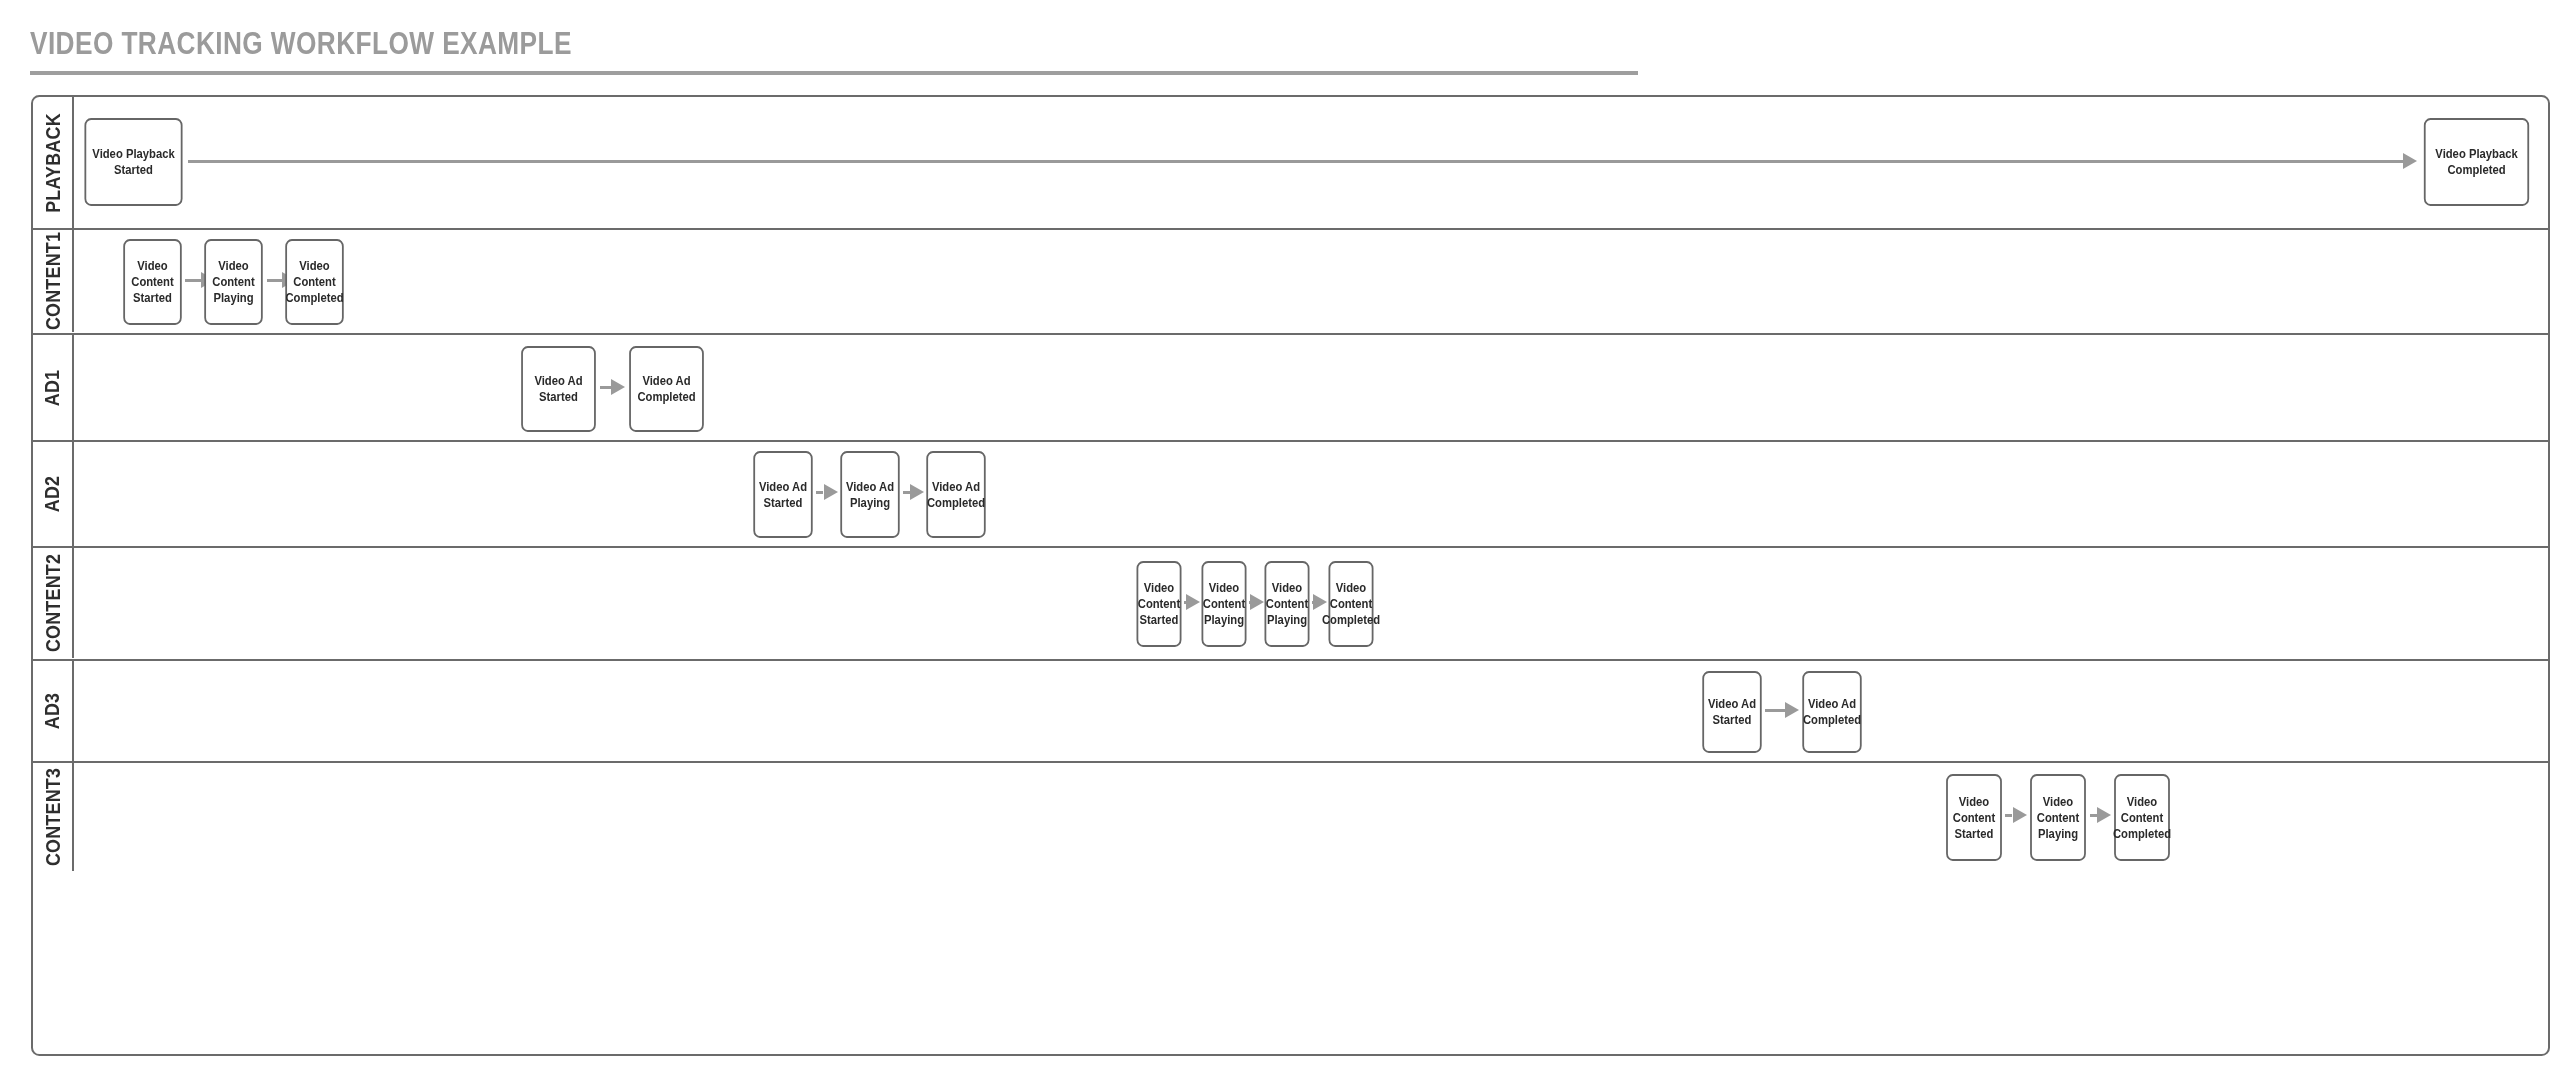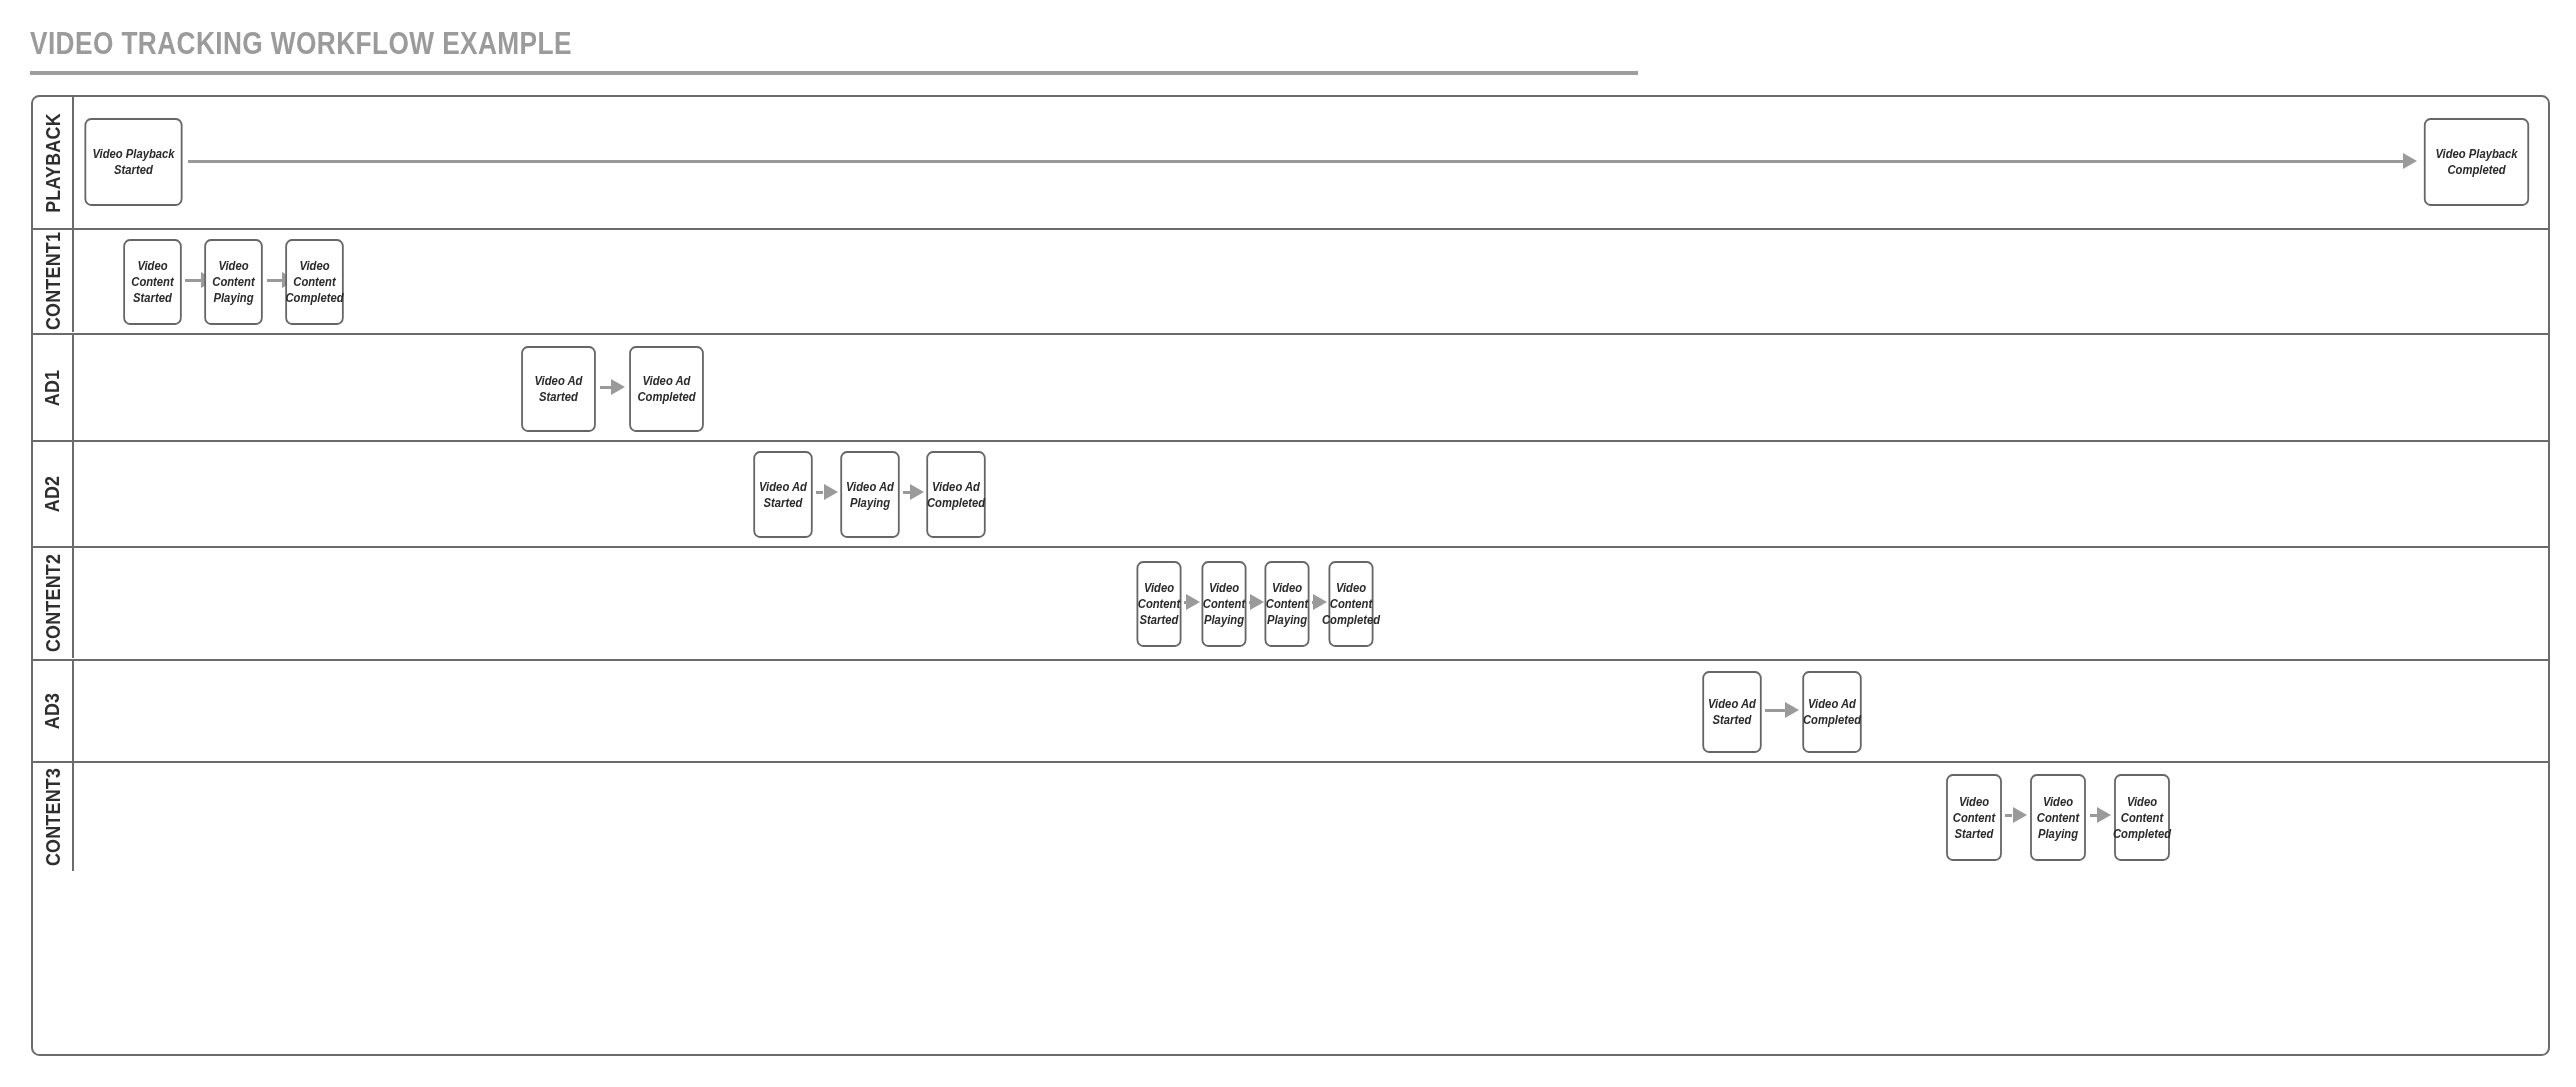--- a/index.html
+++ b/index.html
@@ -79,21 +79,20 @@
     font-weight: bold;
     color: #2e2e2e;
     letter-spacing: 0.3px;
   }
   .lane-body {
     position: absolute;
     left: 41px;
     right: 0;
     top: 0;
     bottom: 0;
-    font-style: italic;
   }
 
   
   .node {
     position: absolute;
     border: 2.6px solid #666666;
     border-radius: 7.3px;
     box-sizing: border-box;
     background: #ffffff;
     display: flex;

